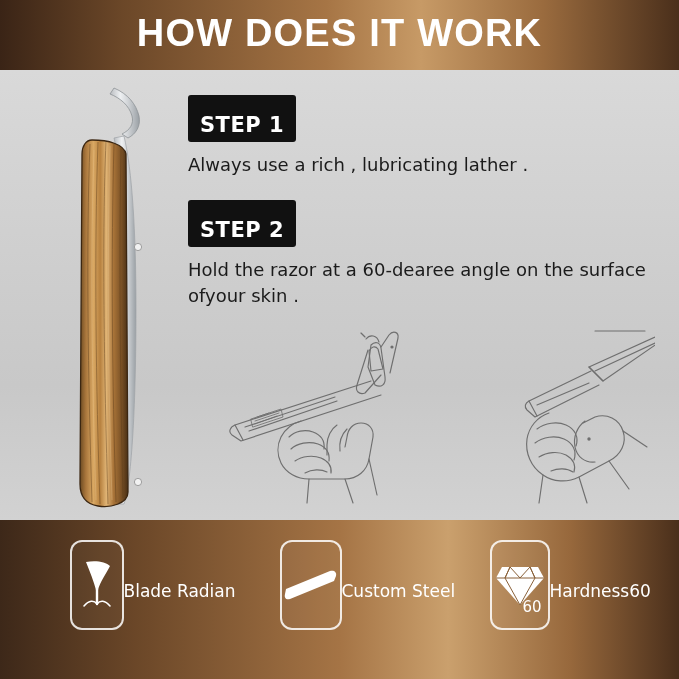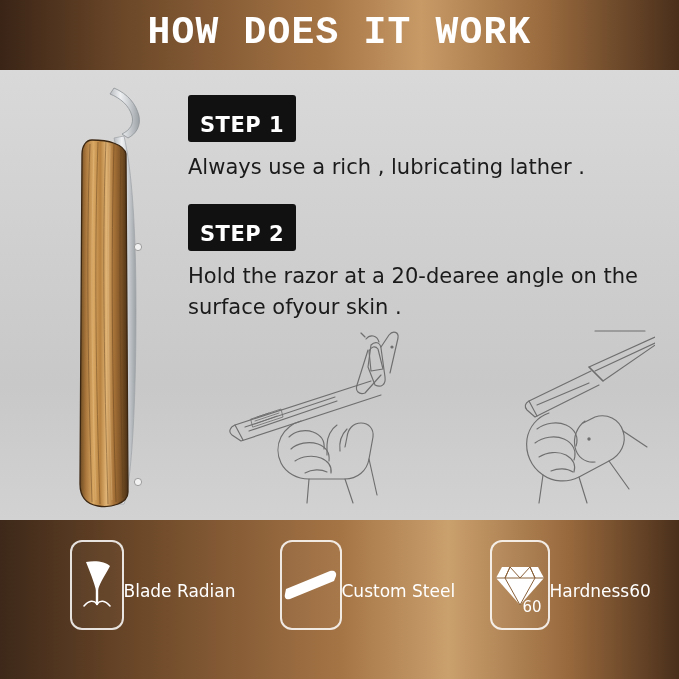--- a/index.html
+++ b/index.html
@@ -15,21 +15,21 @@
   .header{
     position:absolute;left:0;top:0;width:679px;height:70px;
     background:linear-gradient(90deg,#3a2416 0%,#6b4728 18%,#a67545 48%,#c79a66 62%,#9a6b3e 80%,#4a2f1b 100%);
     display:flex;align-items:center;justify-content:center;
   }
   .header-title{
     color:#ffffff;
     font-size:38px;
     font-weight:bold;
     letter-spacing:1.2px;
-    font-family:Liberation Mono, monospace;
+    font-family:Liberation Sans, sans-serif;
     text-align:center;
     line-height:1;
     padding-bottom:4px;
   }
 
   
   .mid{
     position:absolute;left:0;top:70px;width:679px;height:450px;
     background:linear-gradient(180deg,#d9d9d9 0%,#cfcfcf 40%,#c8c8c8 70%,#d2d2d2 100%);
   }
@@ -48,21 +48,21 @@
     font-size:21px;
     font-weight:bold;
     font-family:"DejaVu Sans", sans-serif;
     letter-spacing:0.5px;
     padding:20px 12px 6px 12px;
     border-radius:3px;
     line-height:1;
   }
   .step-text{
     color:#1b1b1b;
-    font-size:21px;
+    font-size:18px;
     font-family:"DejaVu Sans", sans-serif;
     line-height:1.45;
     margin-top:10px;
     max-width:462px;
   }
   .step2{margin-top:22px;}
 
   
   .illos{
     position:absolute;left:185px;top:255px;width:470px;height:185px;
@@ -158,21 +158,21 @@
       </svg>
     </div>
 
     <div class="steps">
       <div>
         <div class="step-badge">STEP 1</div>
         <div class="step-text">Always use a rich , lubricating lather .</div>
       </div>
       <div class="step2">
         <div class="step-badge">STEP 2</div>
-        <div class="step-text">Hold the razor at a 20-dearee angle on the surface ofyour skin .</div>
+        <div class="step-text">Hold the razor at a 60-dearee angle on the surface ofyour skin .</div>
       </div>
     </div>
 
     <div class="illos">
       <svg width="470" height="185" viewBox="0 0 470 185">
         <g fill="none" stroke="#6f6f6f" stroke-width="1.15" stroke-linecap="round" stroke-linejoin="round">
 
           <g>
 
             <path d="M184 26 C186 22 190 20 193 24 L198 44 L186 46 Z" transform="translate(0,0)"></path>

